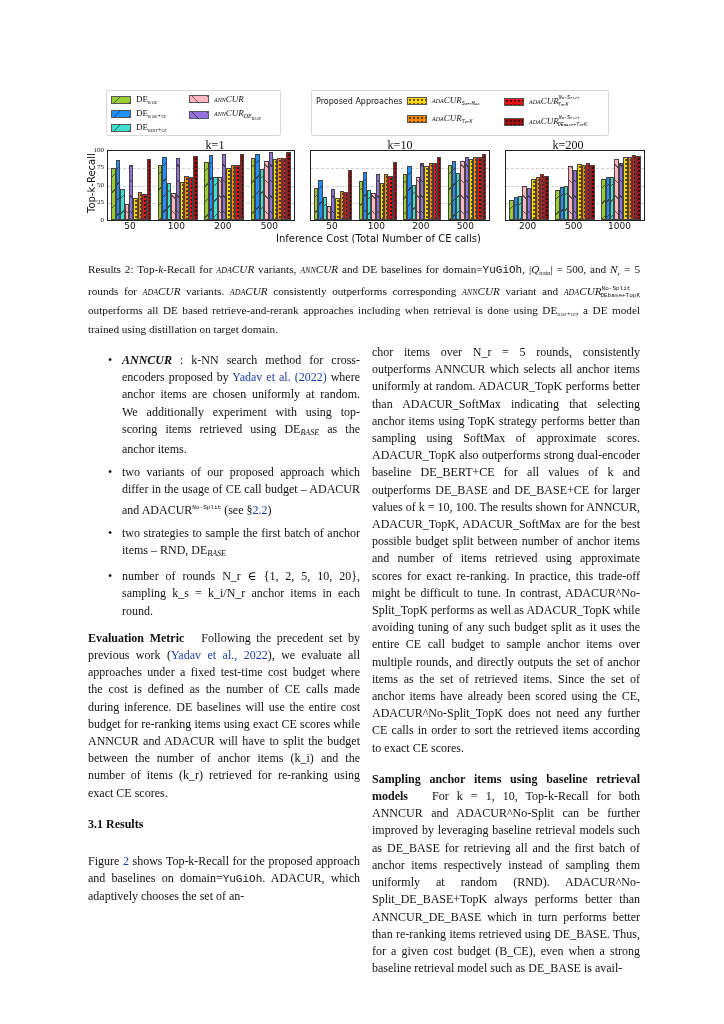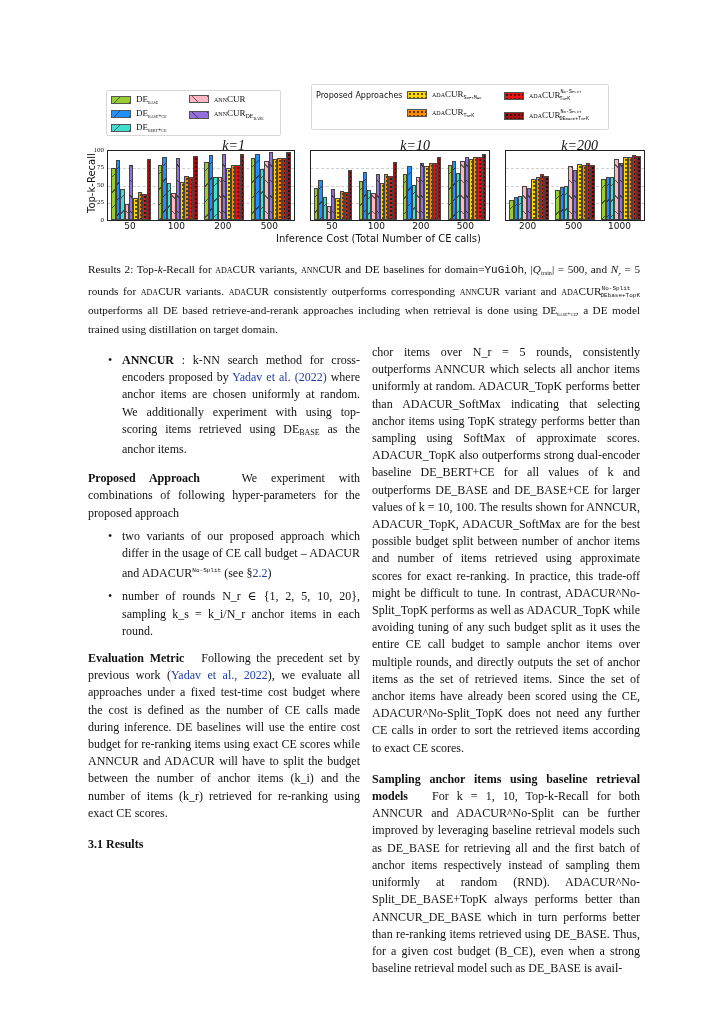--- a/index.html
+++ b/index.html
@@ -1,23 +1,23 @@
 <!DOCTYPE html>
 <html><head>
 <meta charset="utf-8">
 <style>
   html, body { margin:0; padding:0; background:#ffffff; }
   body { width:724px; height:1024px; position:relative; overflow:hidden; font-family:"Liberation Serif", "DejaVu Serif", serif; color:#111; }
   .legend-box { position:absolute; border:1px solid #d8d8d8; border-radius:2px; background:#fff; font-size:9px; }
   .lg-item { position:absolute; display:flex; align-items:center; white-space:nowrap; font-family:"Liberation Serif", serif; }
   .swatch { display:inline-block; width:20px; height:8px; border:1px solid #555; margin-right:5px; box-sizing:border-box; }
-  .sc { font-variant:small-caps; }
+  .sc { font-variant:small-caps;font-style:italic; }
   .sub { font-size:6px; vertical-align:-2px; }
   .sup { font-size:6px; vertical-align:5px; font-family:"Liberation Mono", monospace; }
-  .panel-title { position:absolute; font-size:14px; font-style:italic; text-align:right; }
+  .panel-title { position:absolute; font-size:12px; text-align:center; }
   .chart-frame { position:absolute; border:1px solid #222; box-sizing:border-box; background:#fff; }
   .grid { position:absolute; left:0; right:0; border-top:1px dashed #cfcfcf; }
   .bar { position:absolute; bottom:0; box-sizing:border-box; border:1px solid #444; }
   .tick { position:absolute; font-size:9px; font-family:"DejaVu Sans", sans-serif; }
   .ytick { position:absolute; font-size:7px; font-family:"Liberation Serif", serif; text-align:right; width:14px; }
   .xlabel { position:absolute; font-family:"DejaVu Sans", sans-serif; font-size:10px; }
   .ylabel { position:absolute; font-family:"DejaVu Sans", sans-serif; font-size:10px; transform:rotate(-90deg); transform-origin:left top; white-space:nowrap; }
   .caption { position:absolute; left:88px; top:262px; width:552px; font-size:11.2px; line-height:14.5px; text-align:justify; }
   .col { position:absolute; font-size:12px; line-height:17.2px; text-align:justify; }
   .col p { margin:0; }
@@ -50,21 +50,21 @@
   <div class="lg-item" style="left:82px;top:3px;">
       <span class="swatch pat-back" style="background-color:#ffb6c1"></span>
       <span class="sc">annCUR</span>
     </div>
   <div class="lg-item" style="left:82px;top:17px;">
       <span class="swatch pat-back" style="background-color:#9370db"></span>
       <span class="sc">annCUR<span class="sub">DE<sub>base</sub></span></span>
     </div>
 </div>
 
-<div class="legend-box" style="left:311px;top:84px;width:296px;height:44px;">
+<div class="legend-box" style="left:311px;top:90px;width:296px;height:44px;">
   <div class="lg-item" style="left:4px;top:6px;font-family:'DejaVu Sans',sans-serif;font-size:8px;">Proposed Approaches</div>
   <div class="lg-item" style="left:95px;top:4px;">
       <span class="swatch pat-dots" style="background-color:#ffd700"></span>
       <span class="sc">adaCUR<span class="sub mono" style="font-size:5px">SoftMax</span></span>
     </div>
   <div class="lg-item" style="left:95px;top:22px;">
       <span class="swatch pat-dots" style="background-color:#ff8c00"></span>
       <span class="sc">adaCUR<span class="sub mono" style="font-size:5px">TopK</span></span>
     </div>
   <div class="lg-item" style="left:192px;top:4px;">
@@ -220,23 +220,24 @@
 
 <div class="caption">
   <span>Results 2:</span>
   Top-<i>k</i>-Recall for <span class="sc">adaCUR</span> variants, <span class="sc">annCUR</span> and DE baselines for domain=<span class="mono">YuGiOh</span>, |<i>Q</i><span class="sub">train</span>| = 500, and <i>N<sub style="font-size:7px">r</sub></i> = 5 rounds for <span class="sc">adaCUR</span> variants. <span class="sc">adaCUR</span> consistently outperforms corresponding <span class="sc">annCUR</span> variant and <span class="sc">adaCUR</span><span class="sup">No-Split</span><span class="sub mono" style="margin-left:-30px;font-size:6px">DEbase+TopK</span> outperforms all DE based retrieve-and-rerank approaches including when retrieval is done using DE<span class="sub sc">base+ce</span>, a DE model trained using distillation on target domain.
 </div>
 
 <div class="col" style="left:88px;top:344px;width:272px;">
   <div class="bullet" style="margin-left:18px;margin-top:8px;">
     <span class="bold sc">ANNCUR</span><span> : k-NN search method for cross-encoders proposed by </span><span class="link">Yadav et al. (2022)</span><span> where anchor items are chosen uniformly at random. We additionally experiment with using top-scoring items retrieved using DE</span><span class="sub sc" style="font-size:8px">BASE</span><span> as the anchor items.</span>
   </div>
-  <p style="margin-top:12px;"><span class="bold">Proposed Approach</span>&nbsp;&nbsp;&nbsp;<span>We experiment with combinations of following hyper-parameters for the proposed approach</span></p>
   <div class="bullet" style="margin-left:18px;"><span>two variants of our proposed approach which differ in the usage of CE call budget – ADACUR and ADACUR</span><span class="sup">No-Split</span><span> (see §</span><span class="link">2.2</span><span>)</span></div>
+  <div class="bullet" style="margin-left:18px;"><span>two strategies to sample the first batch of anchor items – RND, DE</span><span class="sub sc" style="font-size:8px">BASE</span></div>
   <div class="bullet" style="margin-left:18px;"><span>number of rounds N_r ∈ {1, 2, 5, 10, 20}, sampling k_s = k_i/N_r anchor items in each round.</span></div>
   <p style="margin-top:10px;"><span class="bold">Evaluation Metric</span>&nbsp;&nbsp;&nbsp;<span>Following the precedent set by previous work (</span><span class="link">Yadav et al., 2022</span><span>), we evaluate all approaches under a fixed test-time cost budget where the cost is defined as the number of CE calls made during inference. DE baselines will use the entire cost budget for re-ranking items using exact CE scores while ANNCUR and ADACUR will have to split the budget between the number of anchor items (k_i) and the number of items (k_r) retrieved for re-ranking using exact CE scores.</span></p>
   <h3>3.1 Results</h3>
+  <p><span>Figure </span><span class="link">2</span><span> shows Top-k-Recall for the proposed approach and baselines on domain=</span><span class="mono">YuGiOh</span><span>. ADACUR, which adaptively chooses the set of an-</span></p>
 </div>
 
 <div class="col" style="left:372px;top:344px;width:268px;">
   <p>chor items over N_r = 5 rounds, consistently outperforms ANNCUR which selects all anchor items uniformly at random. ADACUR_TopK performs better than ADACUR_SoftMax indicating that selecting anchor items using TopK strategy performs better than sampling using SoftMax of approximate scores. ADACUR_TopK also outperforms strong dual-encoder baseline DE_BERT+CE for all values of k and outperforms DE_BASE and DE_BASE+CE for larger values of k = 10, 100. The results shown for ANNCUR, ADACUR_TopK, ADACUR_SoftMax are for the best possible budget split between number of anchor items and number of items retrieved using approximate scores for exact re-ranking. In practice, this trade-off might be difficult to tune. In contrast, ADACUR^No-Split_TopK performs as well as ADACUR_TopK while avoiding tuning of any such budget split as it uses the entire CE call budget to sample anchor items over multiple rounds, and directly outputs the set of anchor items as the set of retrieved items. Since the set of anchor items have already been scored using the CE, ADACUR^No-Split_TopK does not need any further CE calls in order to sort the retrieved items according to exact CE scores.</p>
   <p style="margin-top:14px;"><span class="bold">Sampling anchor items using baseline retrieval models</span>&nbsp;&nbsp;&nbsp;<span>For k = 1, 10, Top-k-Recall for both ANNCUR and ADACUR^No-Split can be further improved by leveraging baseline retrieval models such as DE_BASE for retrieving all and the first batch of anchor items respectively instead of sampling them uniformly at random (RND). ADACUR^No-Split_DE_BASE+TopK always performs better than ANNCUR_DE_BASE which in turn performs better than re-ranking items retrieved using DE_BASE. Thus, for a given cost budget (B_CE), even when a strong baseline retrieval model such as DE_BASE is avail-</span></p>
 </div>
 
 </body></html>

